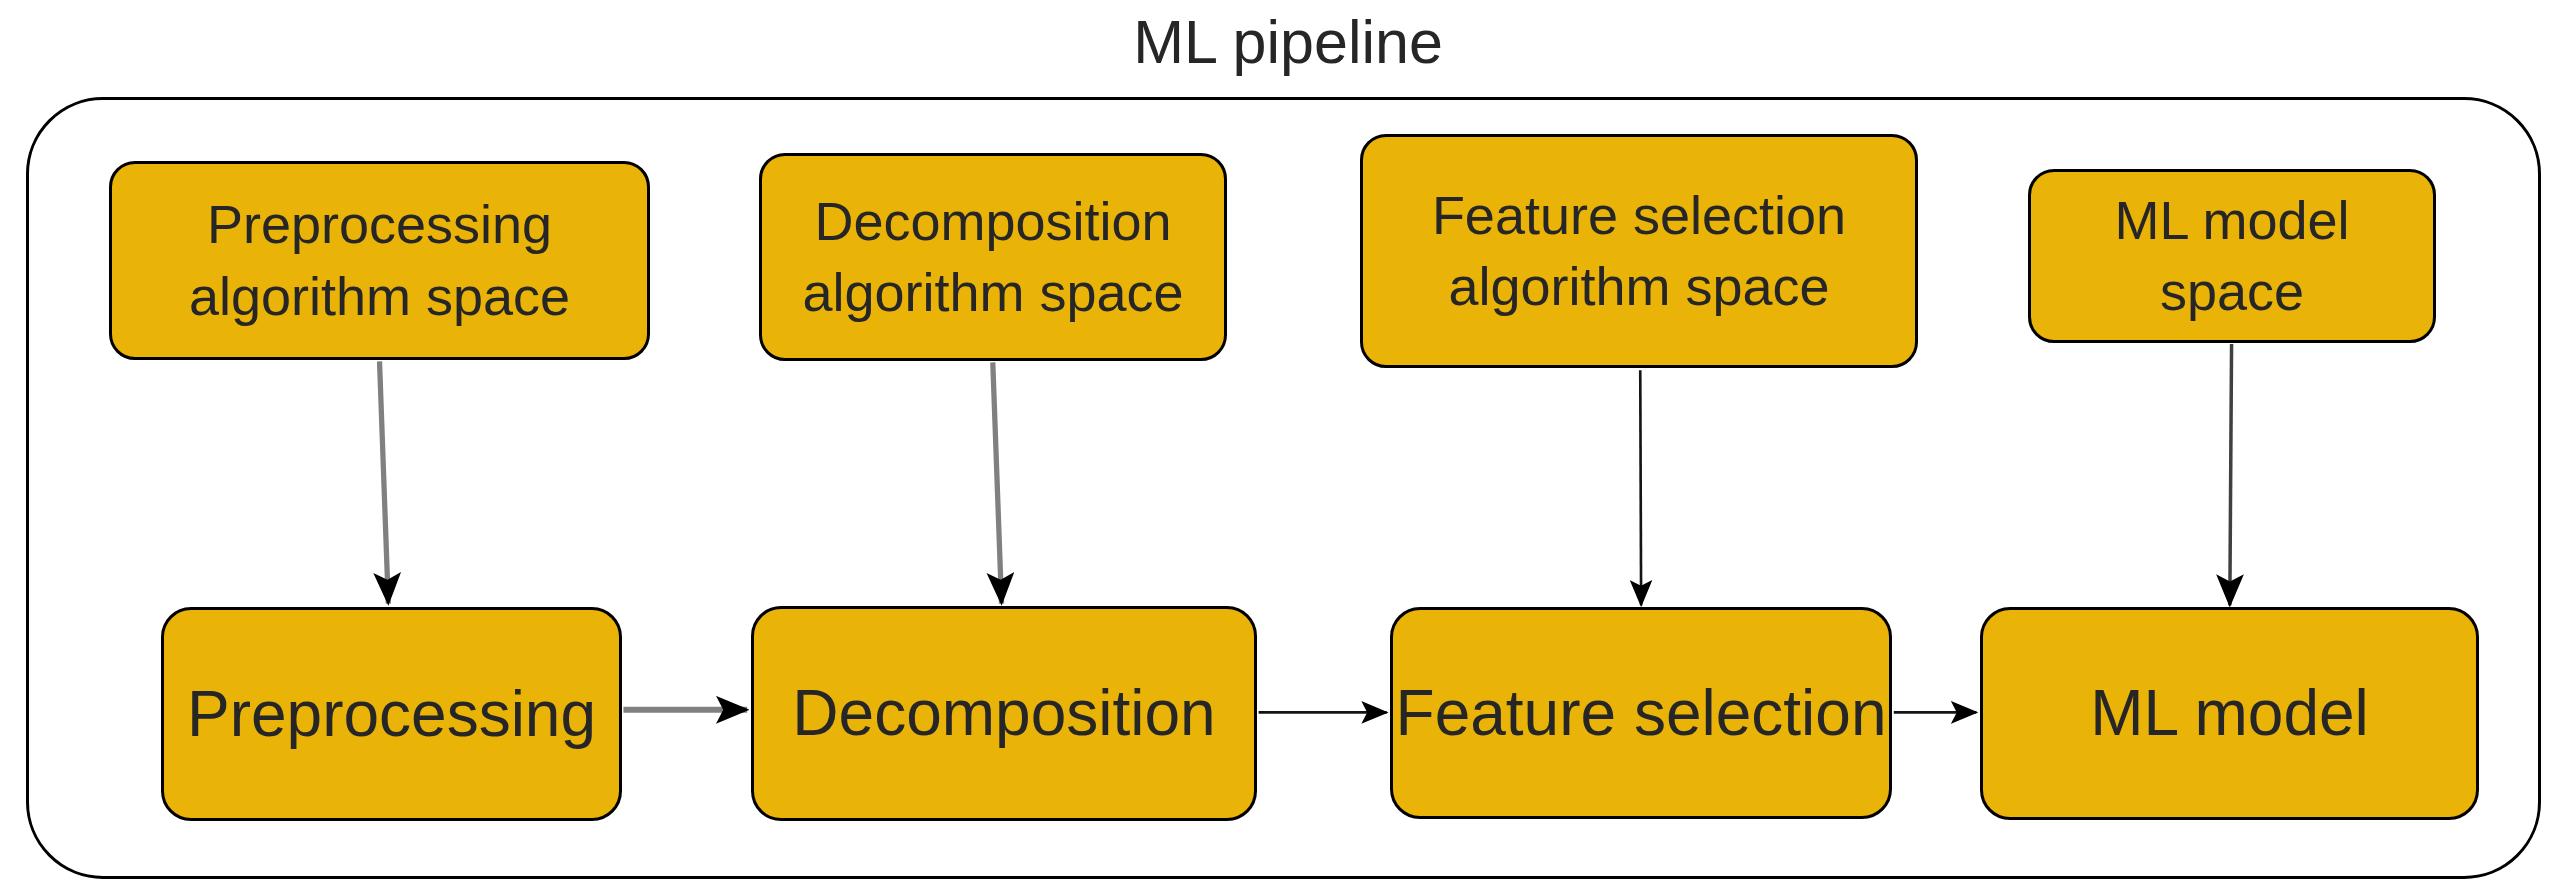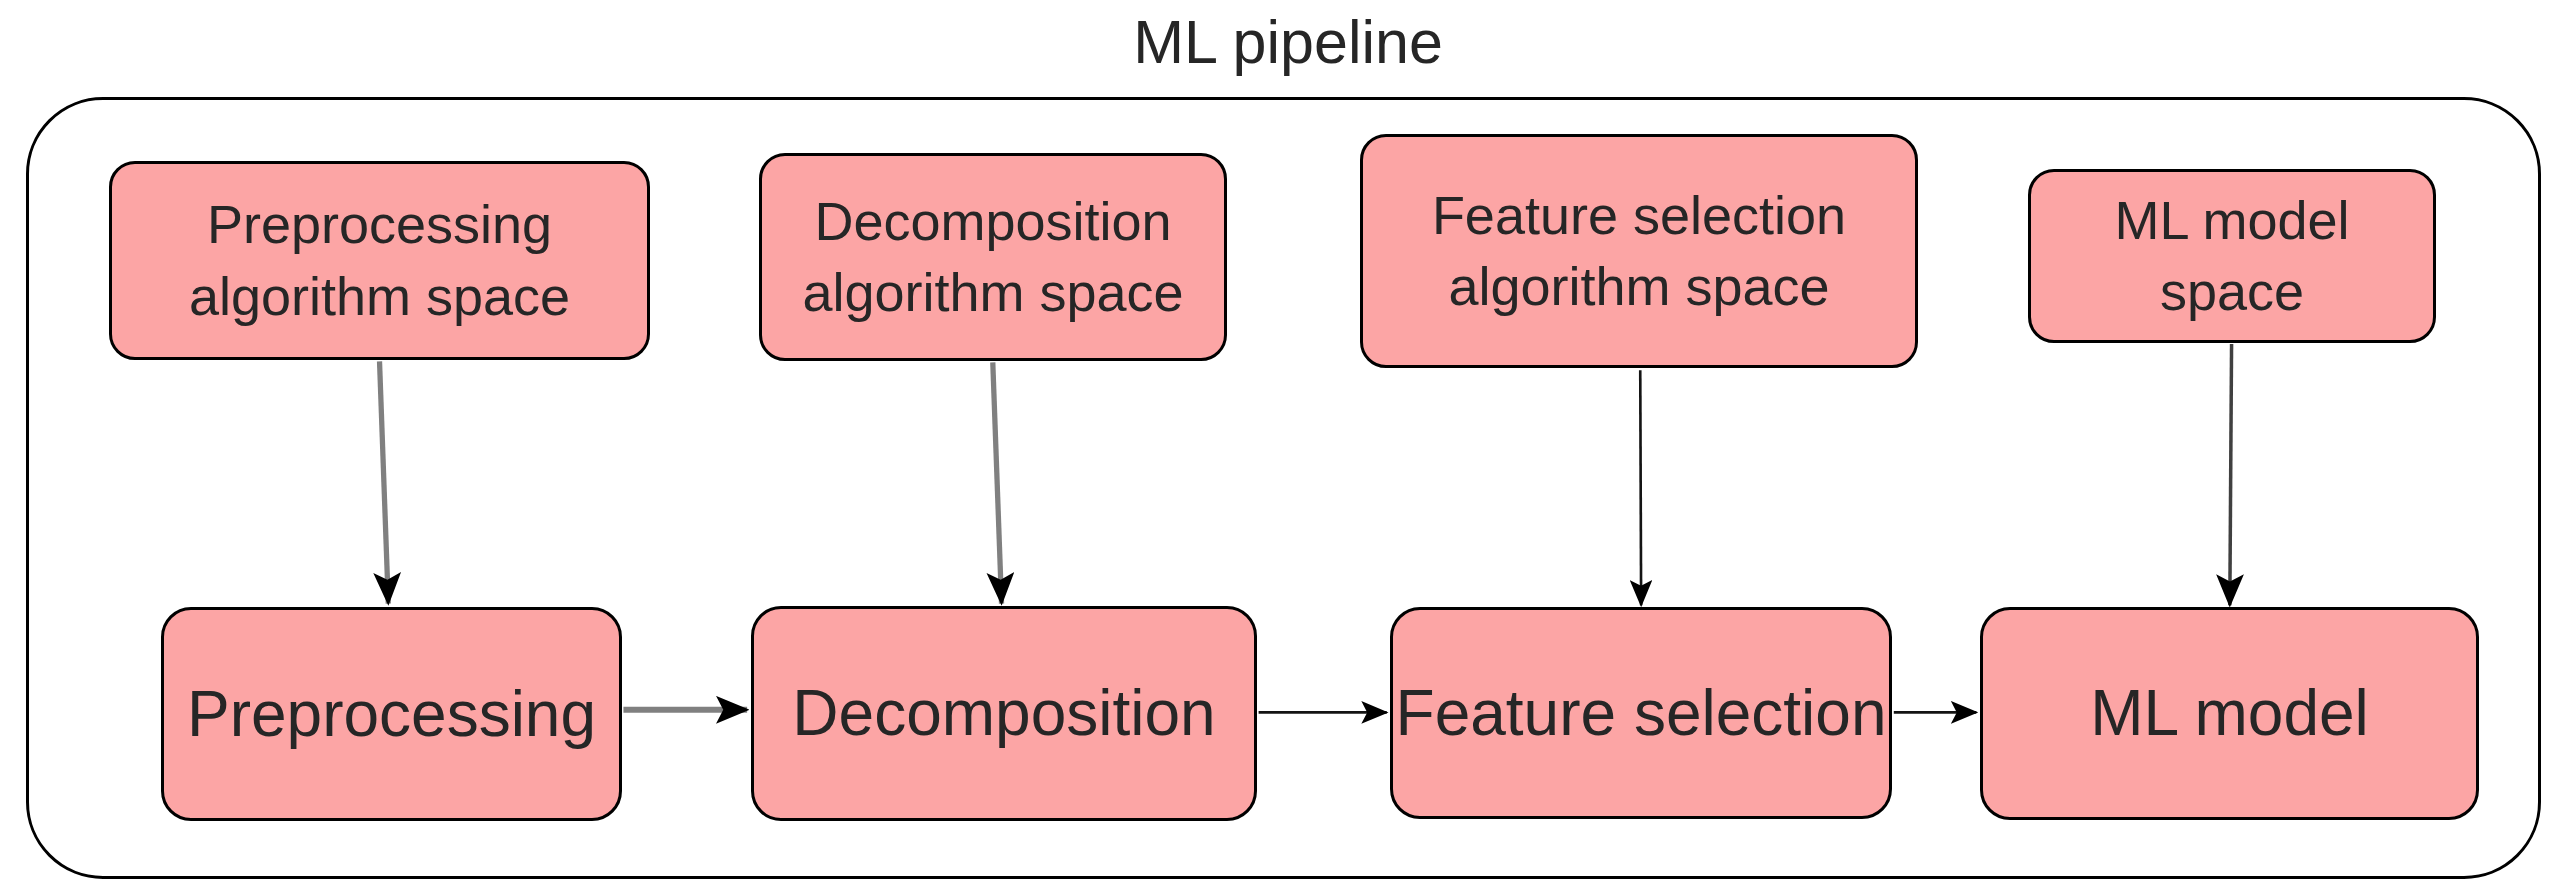--- a/index.html
+++ b/index.html
@@ -25,21 +25,21 @@
     border:3.5px solid #000000;
     border-radius:77px;
     background:transparent;
     box-sizing:border-box;
   }
   .node{
     position:absolute;
     box-sizing:border-box;
     border:3.5px solid #000000;
     border-radius:26px;
-    background:#fca5a5;
+    background:#eab308;
     display:flex;
     align-items:center;
     justify-content:center;
     text-align:center;
     white-space:pre-line;
     color:#262626;
   }
   .node.top{font-size:54px;line-height:1.32;}
   .node.bottom{font-size:64px;line-height:1.2;border-radius:30px;}
   

